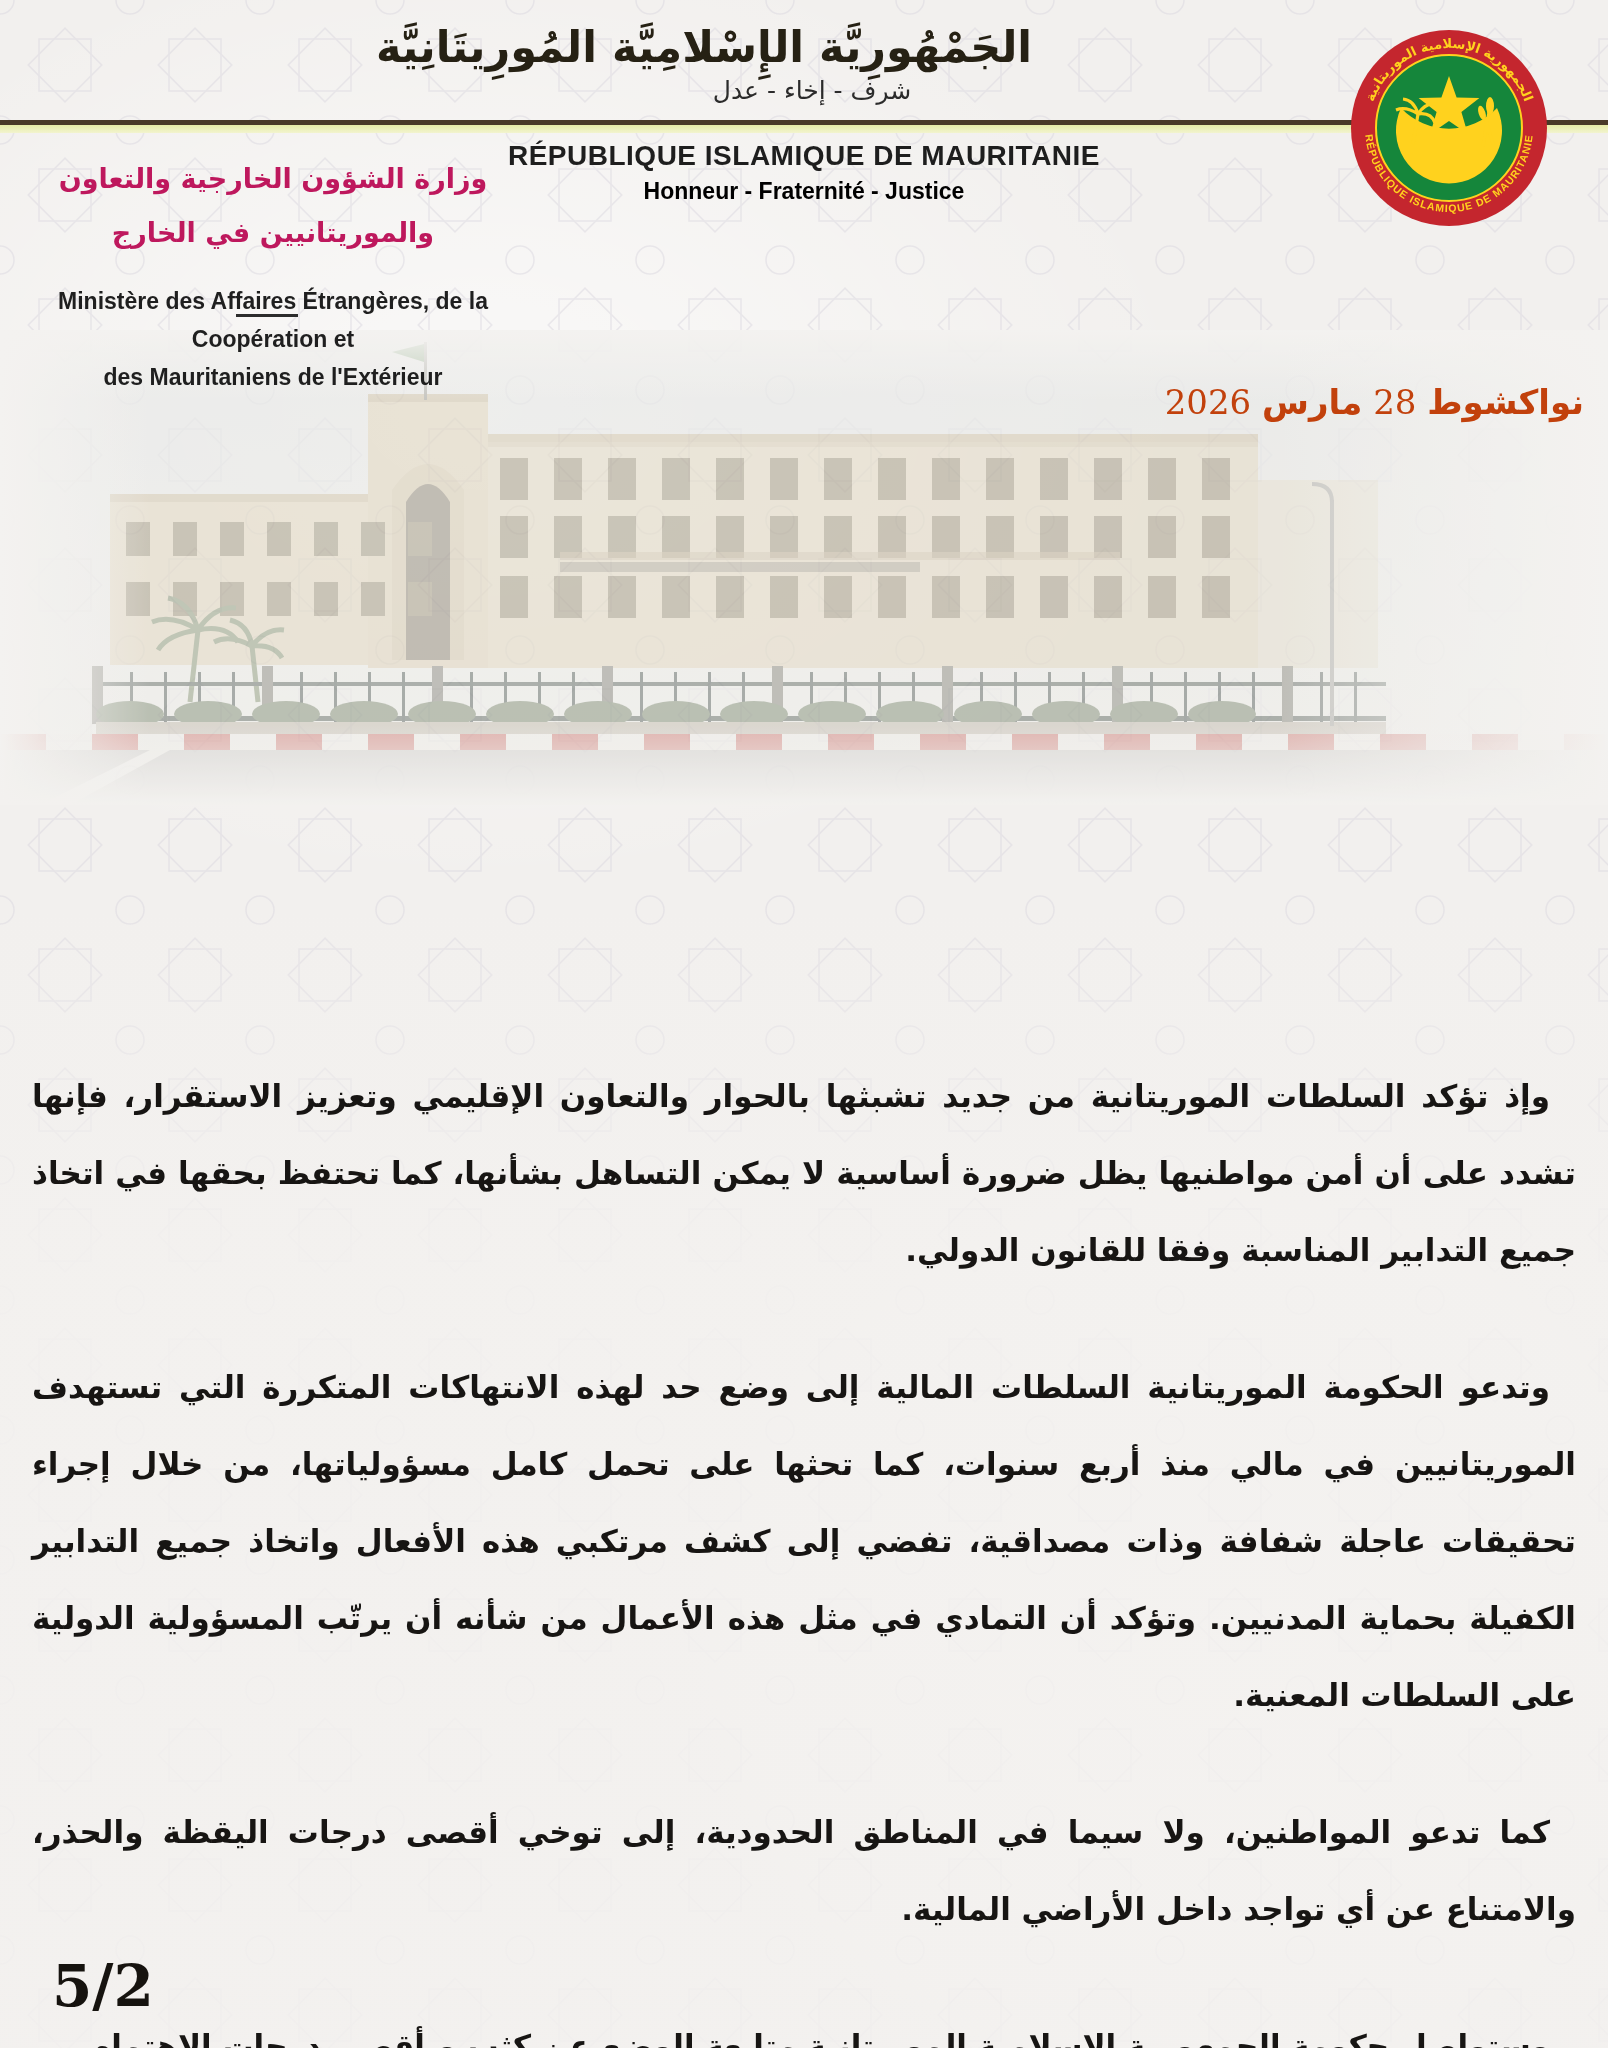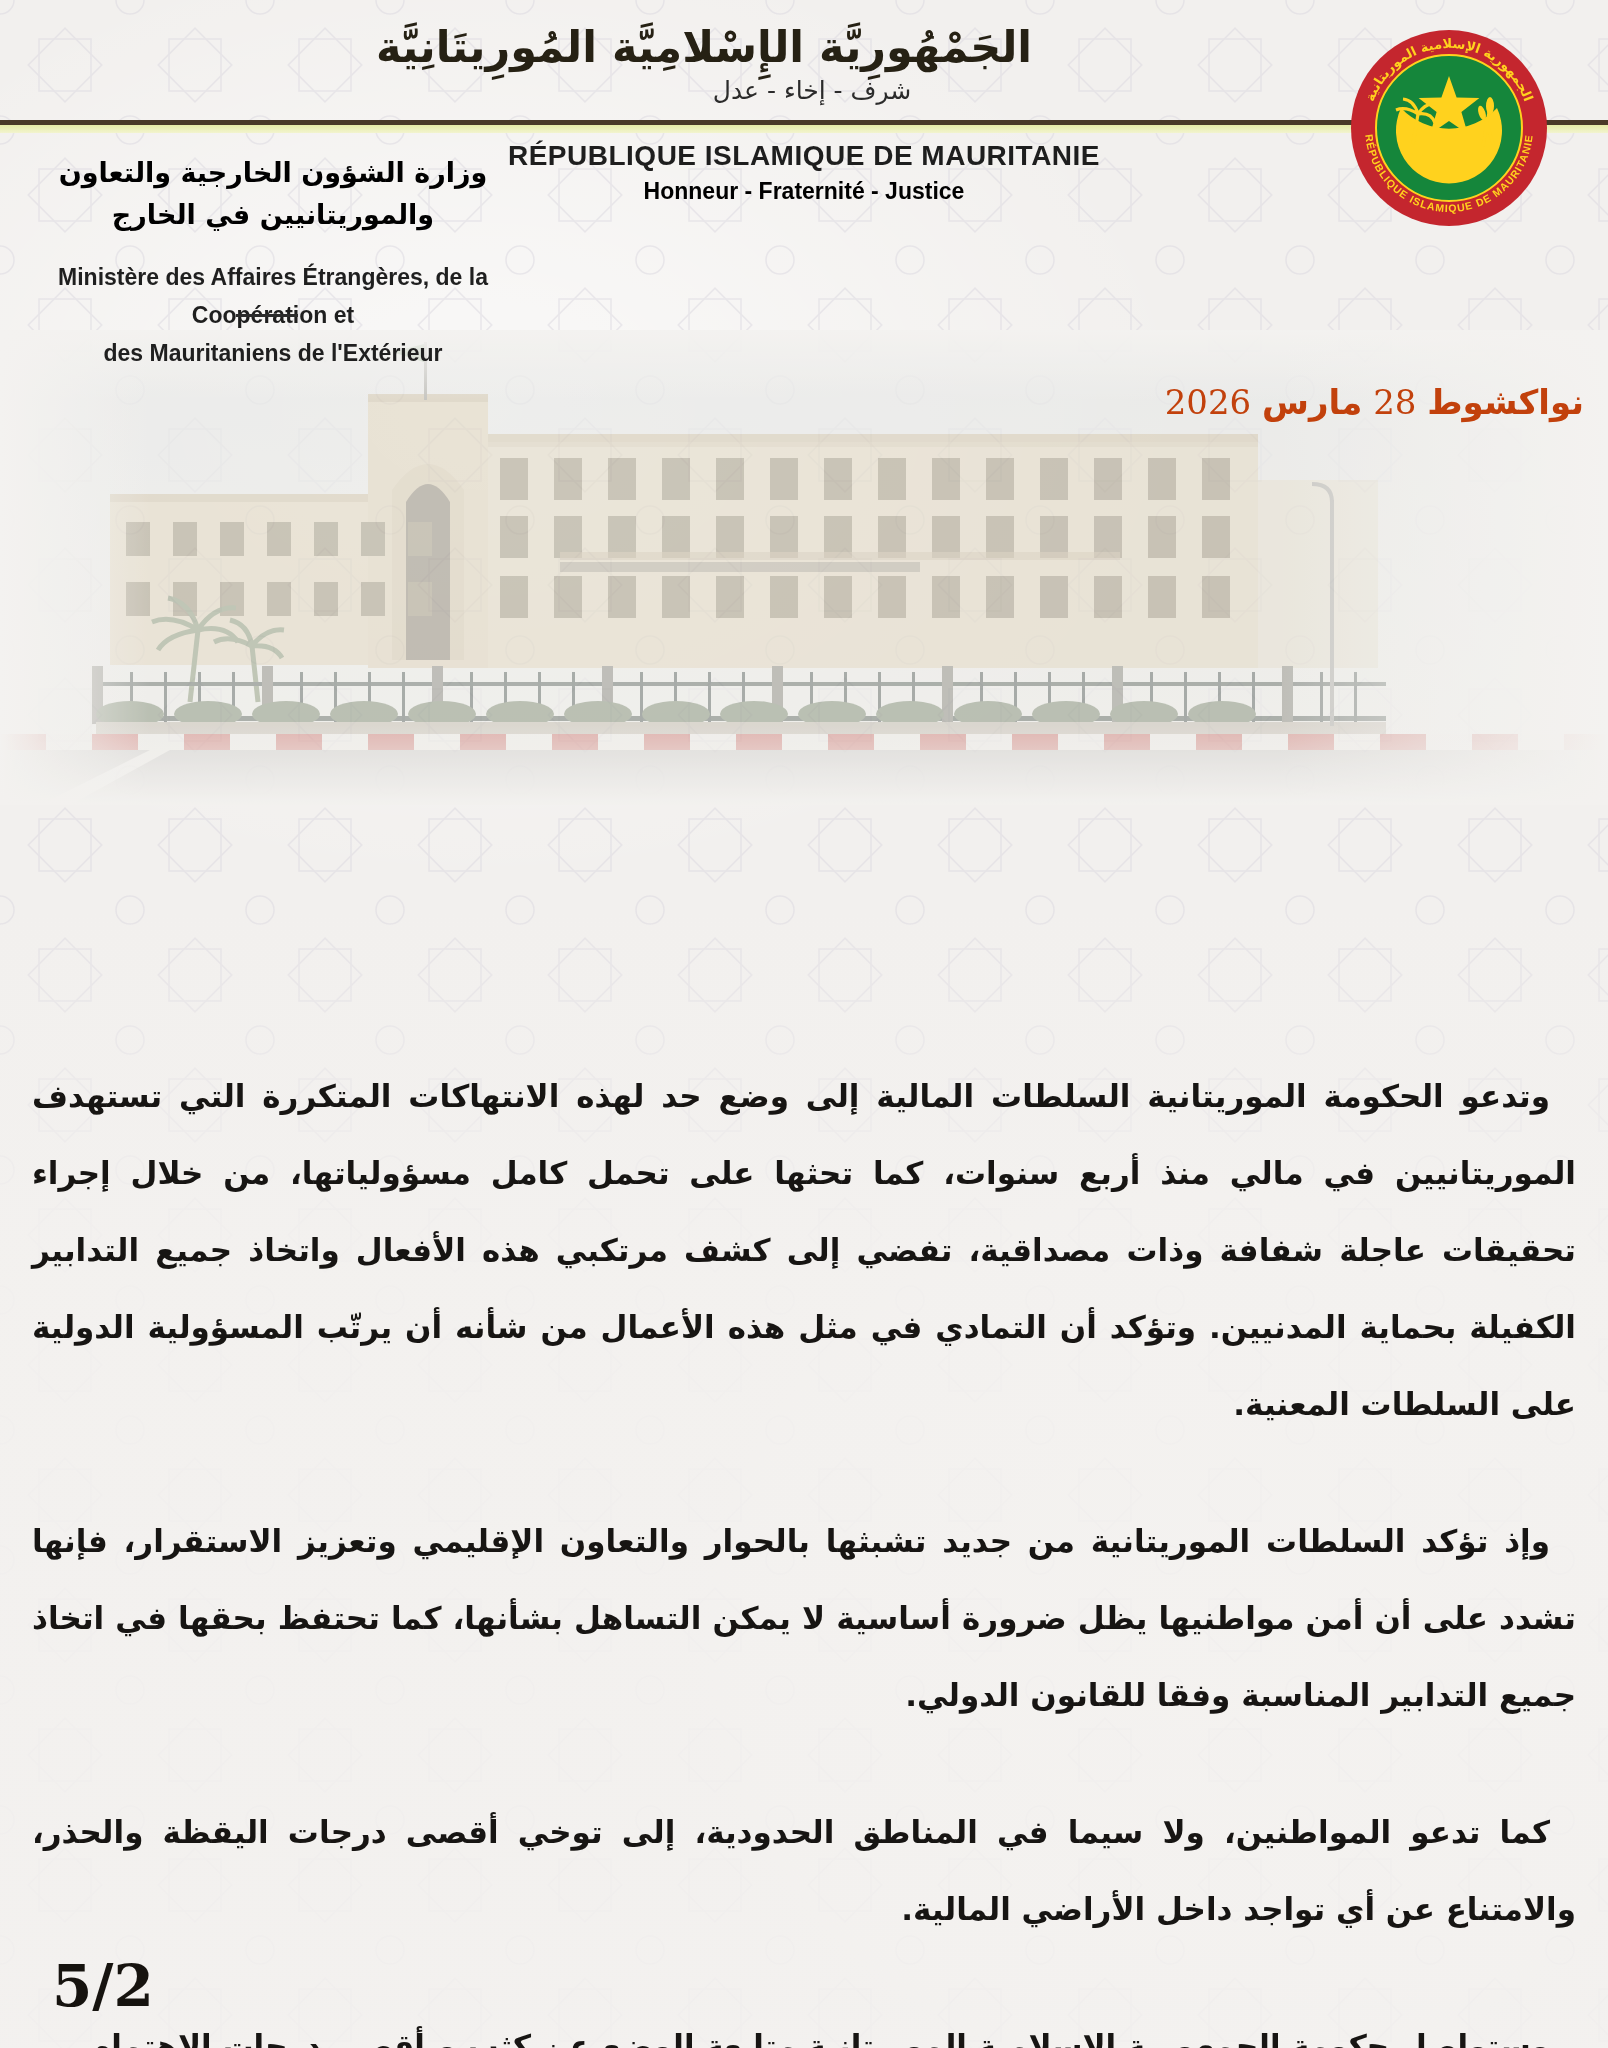--- a/index.html
+++ b/index.html
@@ -21,21 +21,21 @@
     font-size:43px;font-weight:bold;color:#262114;letter-spacing:-1px;}
   .motto-ar{top:76px;left:0;width:1608px;text-align:center;font-size:25px;color:#2b2b2b;padding-left:8px;}
   .divider{top:120px;left:0;width:1608px;height:15px;z-index:3;}
   .divider .d1{height:5px;background:#4a3a28;}
   .divider .d2{height:8px;background:linear-gradient(to bottom,#e6eba6,#f2f4cf);}
   .title-fr{top:140px;left:0;width:1608px;text-align:center;
     font-family:"Liberation Sans",sans-serif;font-weight:bold;font-size:28px;letter-spacing:.5px;color:#1e1e1e;}
   .motto-fr{top:178px;left:0;width:1608px;text-align:center;
     font-family:"Liberation Sans",sans-serif;font-weight:bold;font-size:23px;color:#000000;}
   .ministry{top:152px;left:18px;width:510px;text-align:center;z-index:4;}
-  .ministry .m-ar{font-size:27px;font-weight:bold;color:#000000;line-height:42px;}
+  .ministry .m-ar{font-size:27px;font-weight:bold;color:#be185d;line-height:54px;}
   .ministry .m-fr{font-family:"Liberation Sans",sans-serif;font-weight:bold;font-size:23px;line-height:38px;color:#1f1f1f;margin-top:22px;}
   .ministry-dash{top:314px;left:236px;width:62px;height:3px;background:#2c2c2c;z-index:4;}
   #seal{top:28px;left:1349px;width:200px;height:200px;z-index:4;}
   
   .date-line{top:382px;right:24px;z-index:5;direction:rtl;font-size:34px;color:#c2410c;margin-left:31px;}
   .date-line .w{font-weight:bold;}
   .date-line .n{font-family:"DejaVu Serif",serif;font-weight:normal;}
   
   #building-wrap{top:330px;left:0;width:1608px;height:475px;z-index:1;}
   #building-wrap svg{position:absolute;top:0;left:0;}
@@ -340,19 +340,19 @@
 </svg>
 
 <div class="abs date-line">
   <span class="w">نواكشوط</span>
   <span class="n">28</span>
   <span class="w">مارس</span>
   <span class="n">2026</span>
 </div>
 
 <main class="abs body-text">
+  <p>وإذ تؤكد السلطات الموريتانية من جديد تشبثها بالحوار والتعاون الإقليمي وتعزيز الاستقرار، فإنها تشدد على أن أمن مواطنيها يظل ضرورة أساسية لا يمكن التساهل بشأنها، كما تحتفظ بحقها في اتخاذ جميع التدابير المناسبة وفقا للقانون الدولي.</p>
   <p>وتدعو الحكومة الموريتانية السلطات المالية إلى وضع حد لهذه الانتهاكات المتكررة التي تستهدف الموريتانيين في مالي منذ أربع سنوات، كما تحثها على تحمل كامل مسؤولياتها، من خلال إجراء تحقيقات عاجلة شفافة وذات مصداقية، تفضي إلى كشف مرتكبي هذه الأفعال واتخاذ جميع التدابير الكفيلة بحماية المدنيين. وتؤكد أن التمادي في مثل هذه الأعمال من شأنه أن يرتّب المسؤولية الدولية على السلطات المعنية.</p>
-  <p>وإذ تؤكد السلطات الموريتانية من جديد تشبثها بالحوار والتعاون الإقليمي وتعزيز الاستقرار، فإنها تشدد على أن أمن مواطنيها يظل ضرورة أساسية لا يمكن التساهل بشأنها، كما تحتفظ بحقها في اتخاذ جميع التدابير المناسبة وفقا للقانون الدولي.</p>
   <p>كما تدعو المواطنين، ولا سيما في المناطق الحدودية، إلى توخي أقصى درجات اليقظة والحذر، والامتناع عن أي تواجد داخل الأراضي المالية.</p>
   <p>وستواصل حكومة الجمهورية الإسلامية الموريتانية متابعة الوضع عن كثب وبأقصى درجات الاهتمام.</p>
 </main>
 
 <div class="abs page-number">5/2</div>
 
 </body></html>

